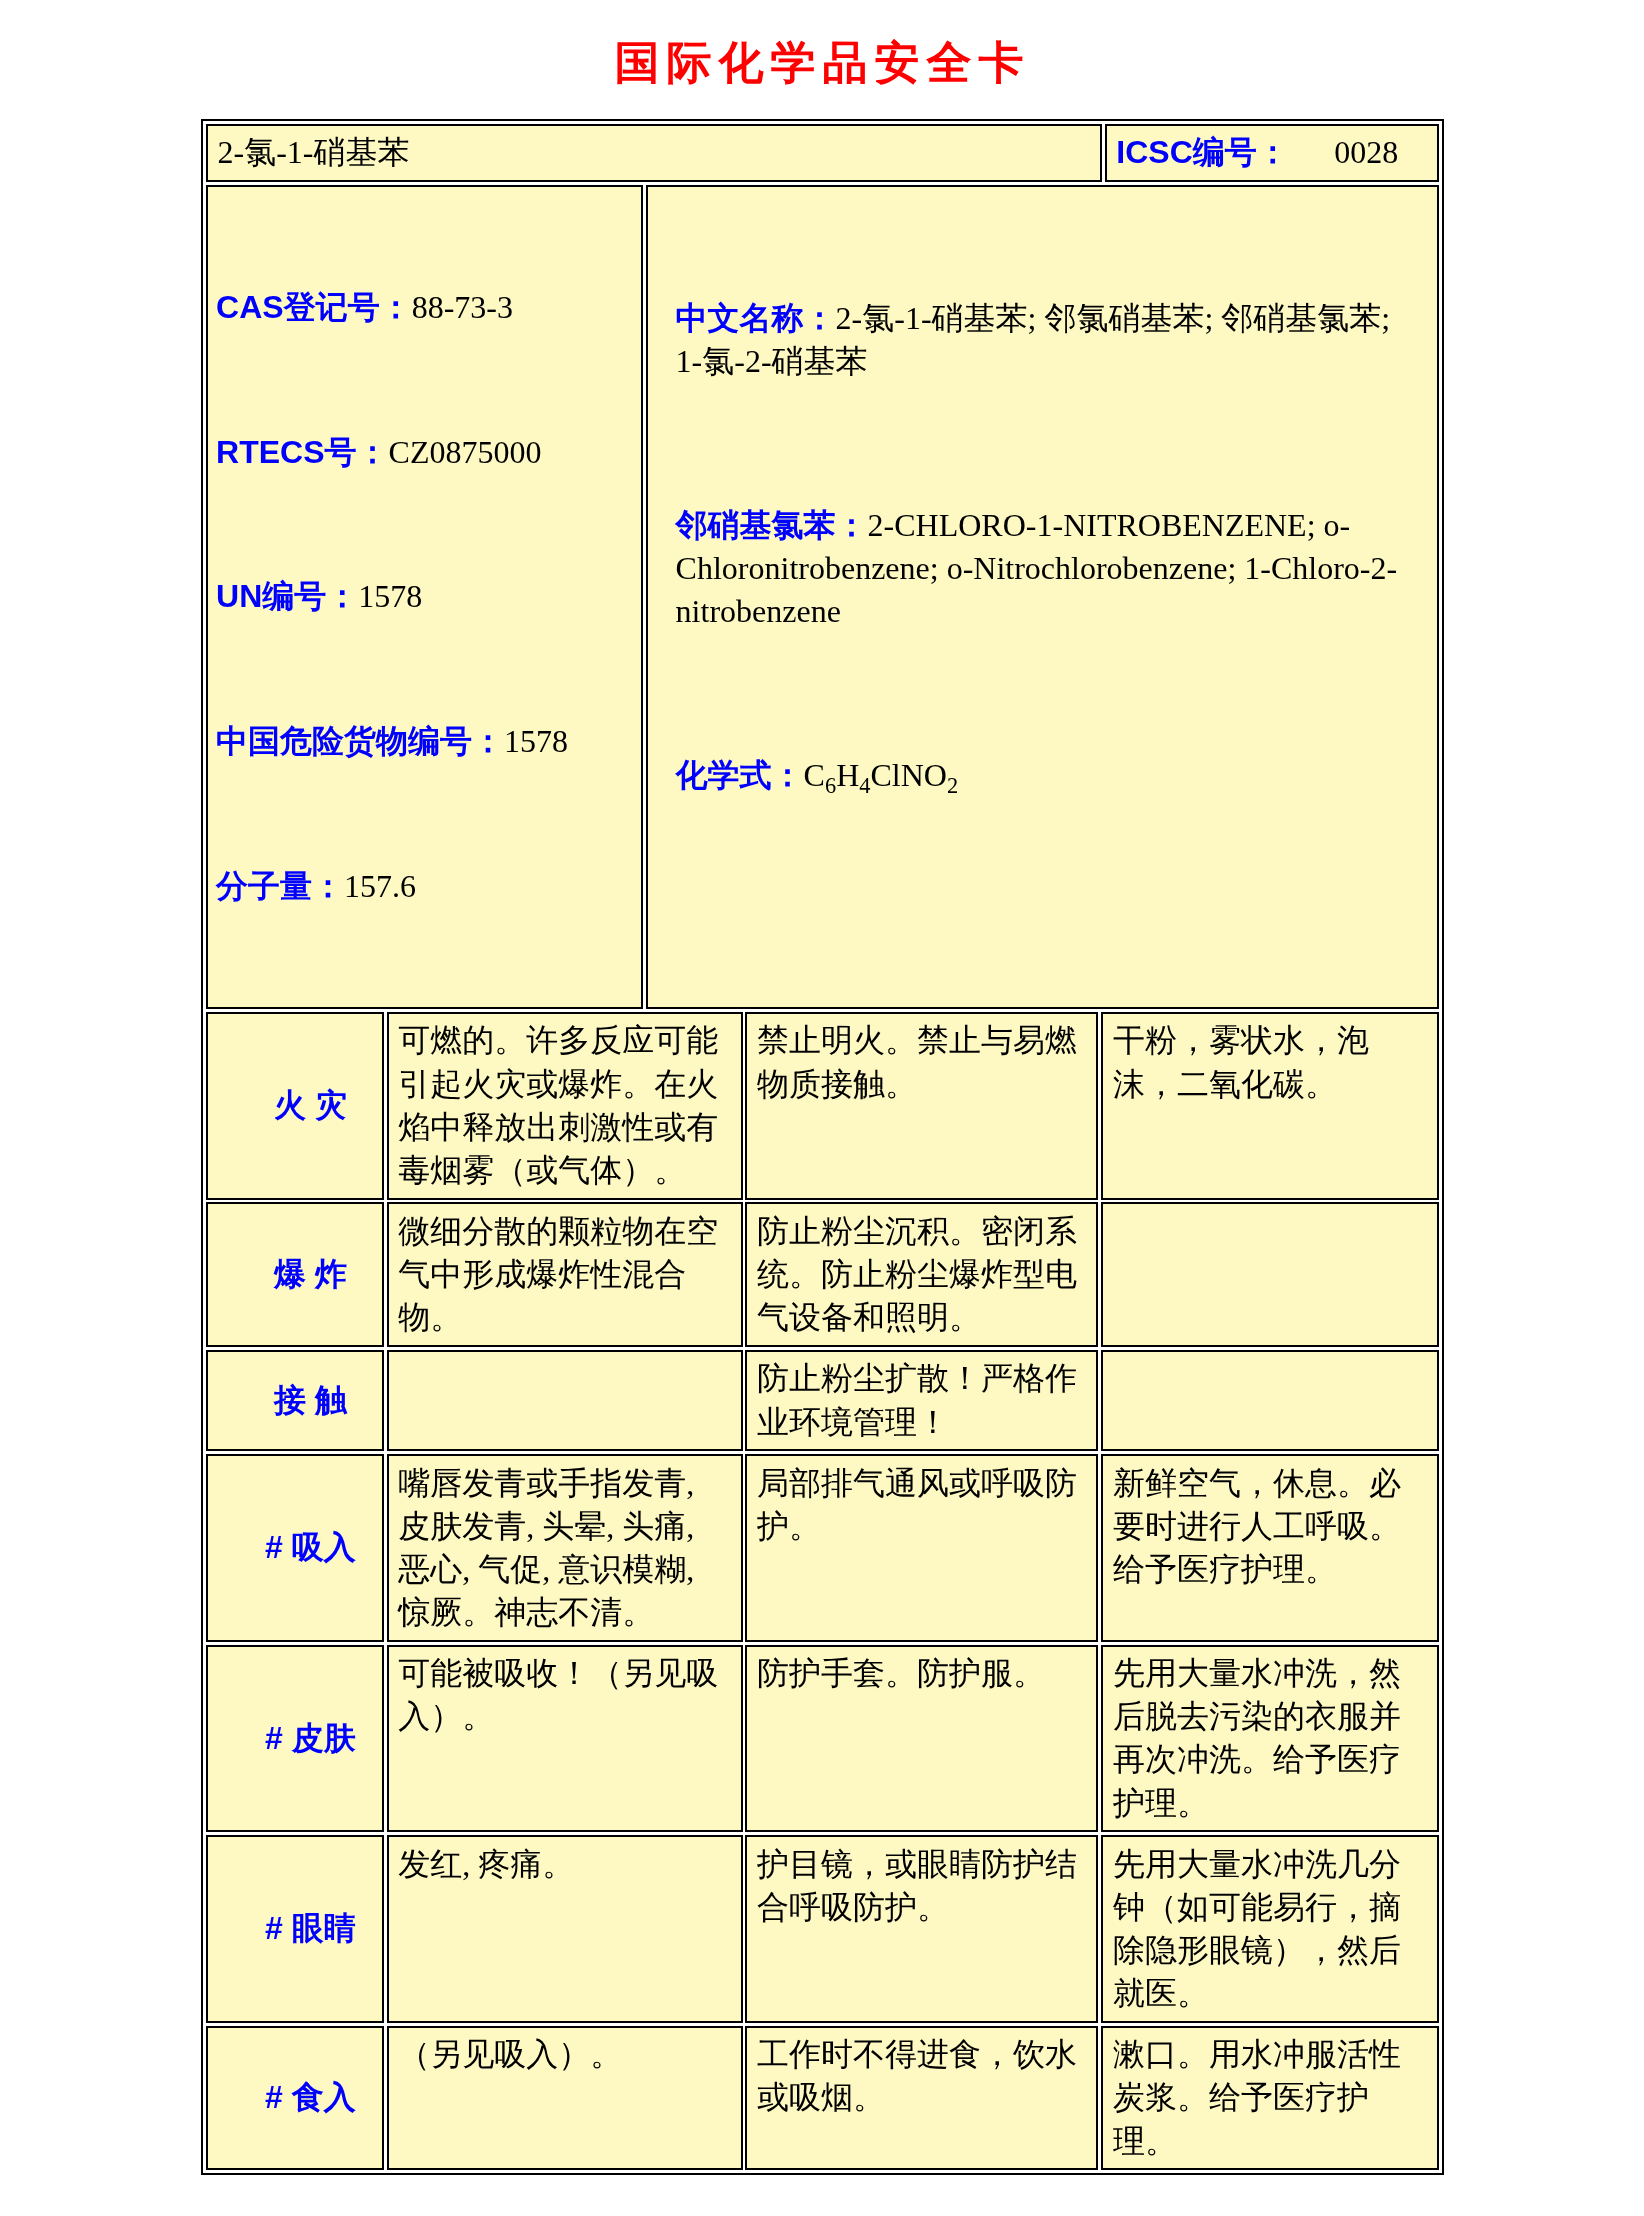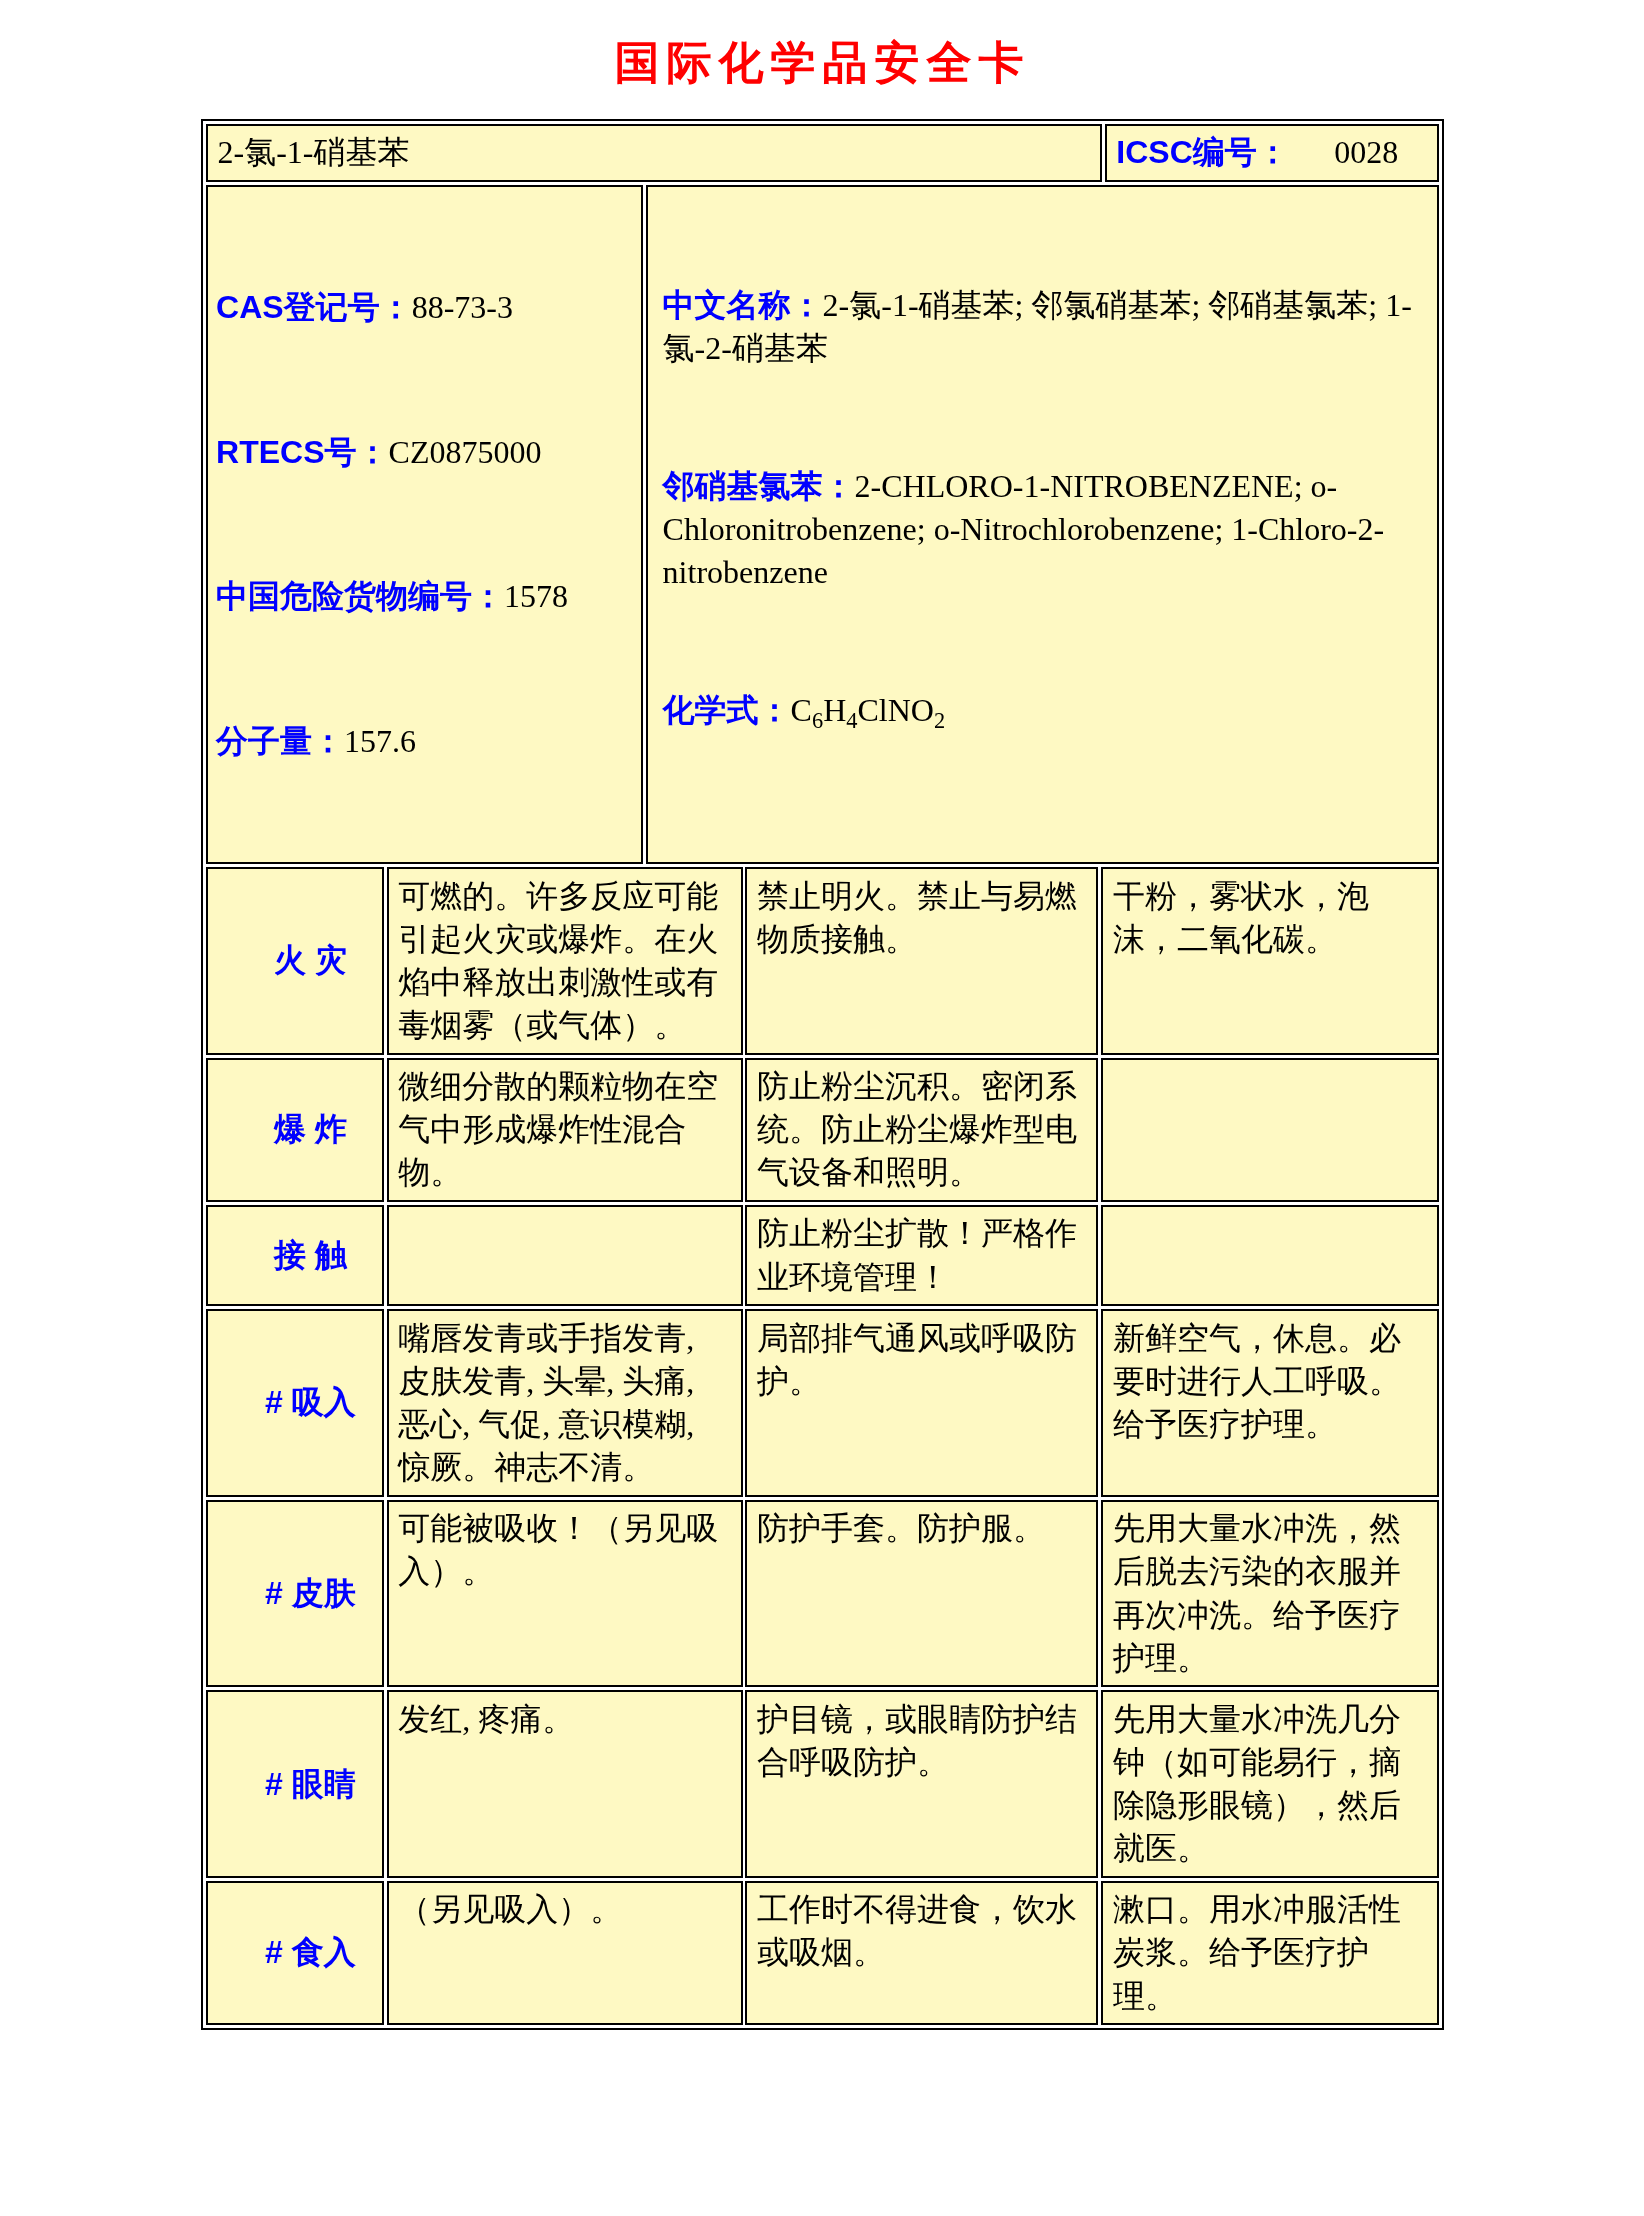--- a/index.html
+++ b/index.html
@@ -64,21 +64,21 @@
     justify-content: space-between;
     padding-right: 39px;
     min-height: 58px;
   }
   
   .row-ids { grid-template-columns: 437px 1fr; }
   .cell-ids { padding: 9.7px 9.7px 9.7px 8.3px; }
   .cell-ids .id-line { margin: 2.8px 0 12.5px 0; }
   .cell-ids .id-line:last-child { margin-bottom: 2.8px; }
   .cell-names { padding: 7px 11px; }
-  .cell-names .name-line { margin: 4px; }
+  .cell-names .name-line { margin: 17px; }
   
   .lbl {
     color: #0000ff;
     font-family: "Liberation Sans", "DejaVu Sans", sans-serif;
     font-weight: bold;
   }
   .val { color: #000000; }
   sub { font-size: 70%; }
   
   .row-haz  { grid-template-columns: 178px 356px 353px 1fr; }
@@ -115,20 +115,21 @@
 
     <div class="row row-head">
       <div class="cell cell-name">2-氯-1-硝基苯</div>
       <div class="cell cell-icsc"><span class="lbl">ICSC编号：</span><span class="val">0028</span></div>
     </div>
 
     <div class="row row-ids">
       <div class="cell cell-ids">
         <div class="id-line"><span class="lbl">CAS登记号：</span><span class="val">88-73-3</span></div>
         <div class="id-line"><span class="lbl">RTECS号：</span><span class="val">CZ0875000</span></div>
+        <div class="id-line"><span class="lbl">UN编号：</span><span class="val">1578</span></div>
         <div class="id-line"><span class="lbl">中国危险货物编号：</span><span class="val">1578</span></div>
         <div class="id-line"><span class="lbl">分子量：</span><span class="val">157.6</span></div>
       </div>
       <div class="cell cell-names">
         <div class="name-line"><span class="lbl">中文名称：</span><span class="val">2-氯-1-硝基苯; 邻氯硝基苯; 邻硝基氯苯; 1-氯-2-硝基苯</span></div>
         <div class="name-line"><span class="lbl">邻硝基氯苯：</span><span class="val">2-CHLORO-1-NITROBENZENE; o-Chloronitrobenzene; o-Nitrochlorobenzene; 1-Chloro-2-nitrobenzene</span></div>
         <div class="name-line"><span class="lbl">化学式：</span><span class="val"><span>C</span><sub>6</sub><span>H</span><sub>4</sub><span>ClNO</span><sub>2</sub></span></div>
       </div>
     </div>
 

